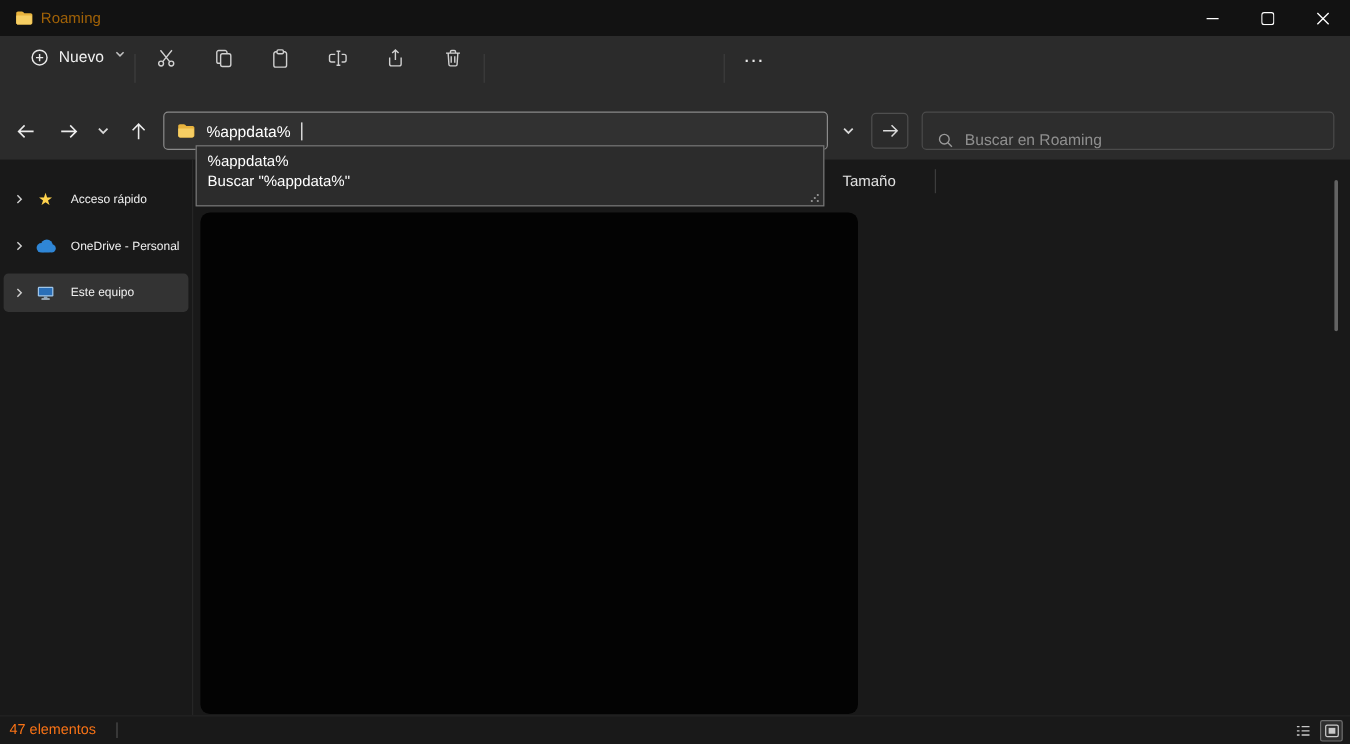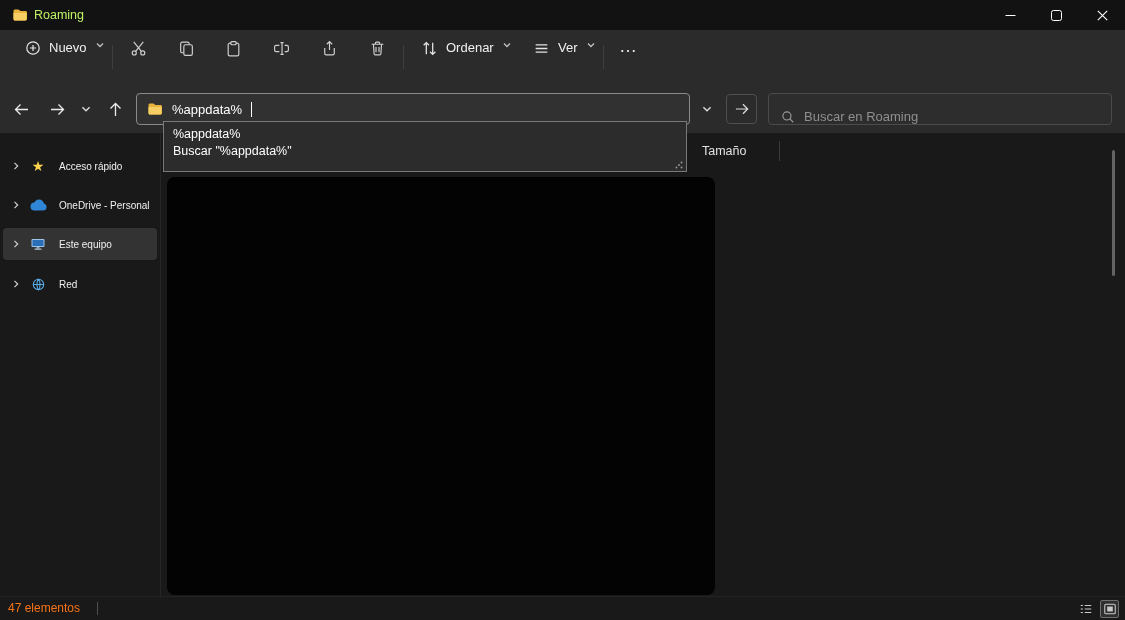--- a/index.html
+++ b/index.html
@@ -5,21 +5,21 @@
   *{box-sizing:border-box;margin:0;padding:0}
   html,body{width:1125px;height:620px;overflow:hidden;background:#191919;
     font-family:"Liberation Sans",sans-serif;color:#fff;}
   button{background:none;border:none;font-family:inherit;color:inherit;padding:0;cursor:default}
   svg{display:block}
   .window{position:relative;width:1125px;height:620px;background:#191919;overflow:hidden}
 
   
   .titlebar{position:absolute;left:0;top:0;width:1125px;height:30px;background:#121212}
   .tb-folder{position:absolute;left:12px;top:7px}
-  .tb-title{position:absolute;left:34px;top:8px;font-size:12.5px;color:#bef264}
+  .tb-title{position:absolute;left:34px;top:8px;font-size:12.5px;color:#a16207}
   .win-controls{position:absolute;right:0;top:0;height:30px;display:flex}
   .win-btn{width:46px;height:30px;display:flex;align-items:center;justify-content:center}
 
   
   .commandbar{position:absolute;left:0;top:30px;width:1125px;height:55px;background:#2b2b2b}
   .cmdbtn{position:absolute;top:10px;height:34px;display:flex;align-items:flex-start;border-radius:4px}
   .cmd-new{left:14px;padding:0 11px;gap:8px}
   .cmd-label{font-size:13px;color:#f0f0f0}
   .icon-btn{width:40px;justify-content:center}
   .cmd-sort{left:411px;padding:0 10px;gap:8px}
@@ -171,47 +171,20 @@
     <button class="cmdbtn icon-btn" style="left:357px">
       <span>
           <svg width="17" height="17" viewBox="0 0 16 16" fill="none" stroke="#d0d0d0" stroke-width="1.1">
             <path d="M2.5 4h11M6 4V3c0-.6.4-1 1-1h2c.6 0 1 .4 1 1v1M4.2 4l.6 9c.04.6.5 1 1.1 1h4.2c.6 0 1.06-.4 1.1-1l.6-9"></path>
             <path d="M6.6 6.5v5M9.4 6.5v5"></path>
           </svg>
         </span>
     </button>
     <span class="sep" style="left:403px"></span>
 
-    <button class="cmdbtn cmd-sort">
-      <span>
-          <svg width="17" height="17" viewBox="0 0 16 16" fill="none" stroke="#e4e4e4" stroke-width="1.2">
-            <path d="M5 13.5v-11M2.5 5L5 2.5 7.5 5"></path>
-            <path d="M11 2.5v11M8.5 11L11 13.5 13.5 11"></path>
-          </svg>
-        </span>
-      <span class="cmd-label">Ordenar</span>
-      <span>
-          <svg width="10" height="10" viewBox="0 0 10 10" fill="none" stroke="#c0c0c0" stroke-width="1.3">
-            <path d="M2 3.5L5 6.5 8 3.5"></path>
-          </svg>
-        </span>
-    </button>
-    <button class="cmdbtn cmd-view">
-      <span>
-          <svg width="17" height="17" viewBox="0 0 16 16" fill="none" stroke="#e4e4e4" stroke-width="1.2">
-            <path d="M2.5 4.5h11M2.5 8h11M2.5 11.5h11"></path>
-          </svg>
-        </span>
-      <span class="cmd-label">Ver</span>
-      <span>
-          <svg width="10" height="10" viewBox="0 0 10 10" fill="none" stroke="#c0c0c0" stroke-width="1.3">
-            <path d="M2 3.5L5 6.5 8 3.5"></path>
-          </svg>
-        </span>
-    </button>
     <span class="sep" style="left:603px"></span>
     <button class="cmdbtn cmd-more">
       <span class="more-dots">…</span>
     </button>
   </div>
 
   <div class="navrow">
     <button class="nav-btn" style="left:5px">
       <span>
           <svg width="17" height="17" viewBox="0 0 17 17" fill="none" stroke="#ececec" stroke-width="1.3">
@@ -311,34 +284,20 @@
         </span>
       <span class="side-icon">
           <svg width="16" height="16" viewBox="0 0 16 16">
             <rect x="1.5" y="3" width="13" height="8" rx="1" fill="#9FC5E8"></rect>
             <rect x="2.5" y="4" width="11" height="6" fill="#2A6FB8"></rect>
             <rect x="6.5" y="11" width="3" height="1.6" fill="#8AA5BD"></rect>
             <rect x="4.5" y="12.6" width="7" height="1.2" rx="0.5" fill="#B7C7D6"></rect>
           </svg>
         </span>
       <span class="side-label">Este equipo</span>
-    </div>
-    <div class="side-item" style="top:135px">
-      <span class="tree-chevron">
-          <svg width="10" height="10" viewBox="0 0 10 10" fill="none" stroke="#cfcfcf" stroke-width="1.2">
-            <path d="M3.5 1.8L6.7 5 3.5 8.2"></path>
-          </svg>
-        </span>
-      <span class="side-icon">
-          <svg width="15" height="15" viewBox="0 0 16 16" fill="none" stroke="#58AEE8" stroke-width="1.1">
-            <circle cx="8" cy="8" r="5.6"></circle>
-            <path d="M2.4 8h11.2M8 2.4c2.2 2 2.2 9.2 0 11.2-2.2-2-2.2-9.2 0-11.2z"></path>
-          </svg>
-        </span>
-      <span class="side-label">Red</span>
     </div>
   </div>
 
   <div class="col-header">Tamaño</div>
   <span class="col-div"></span>
 
   <div class="blackbox"></div>
 
   <div class="suggestions">
     <div class="sugg-item">%appdata%</div>

